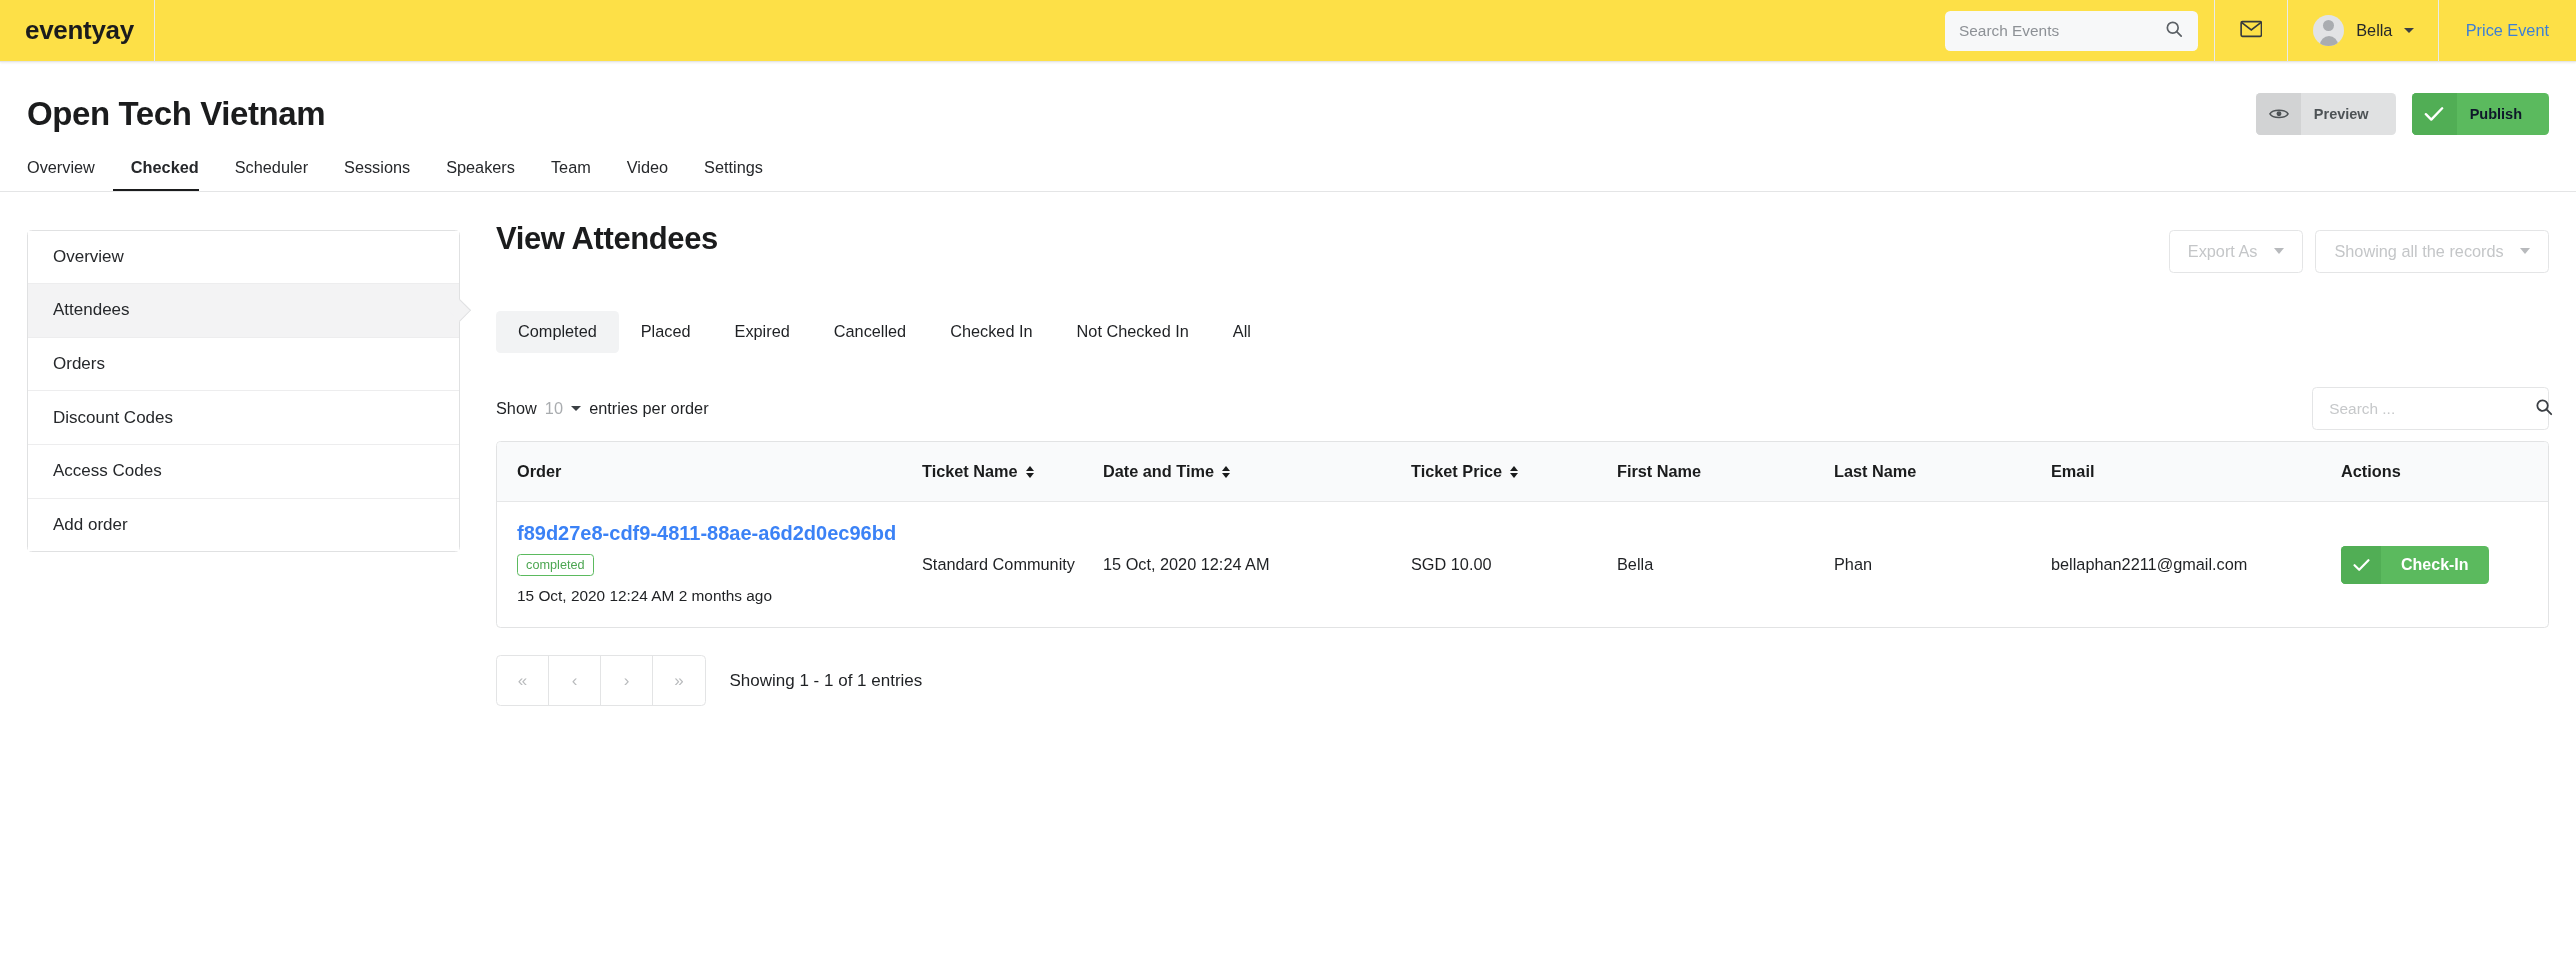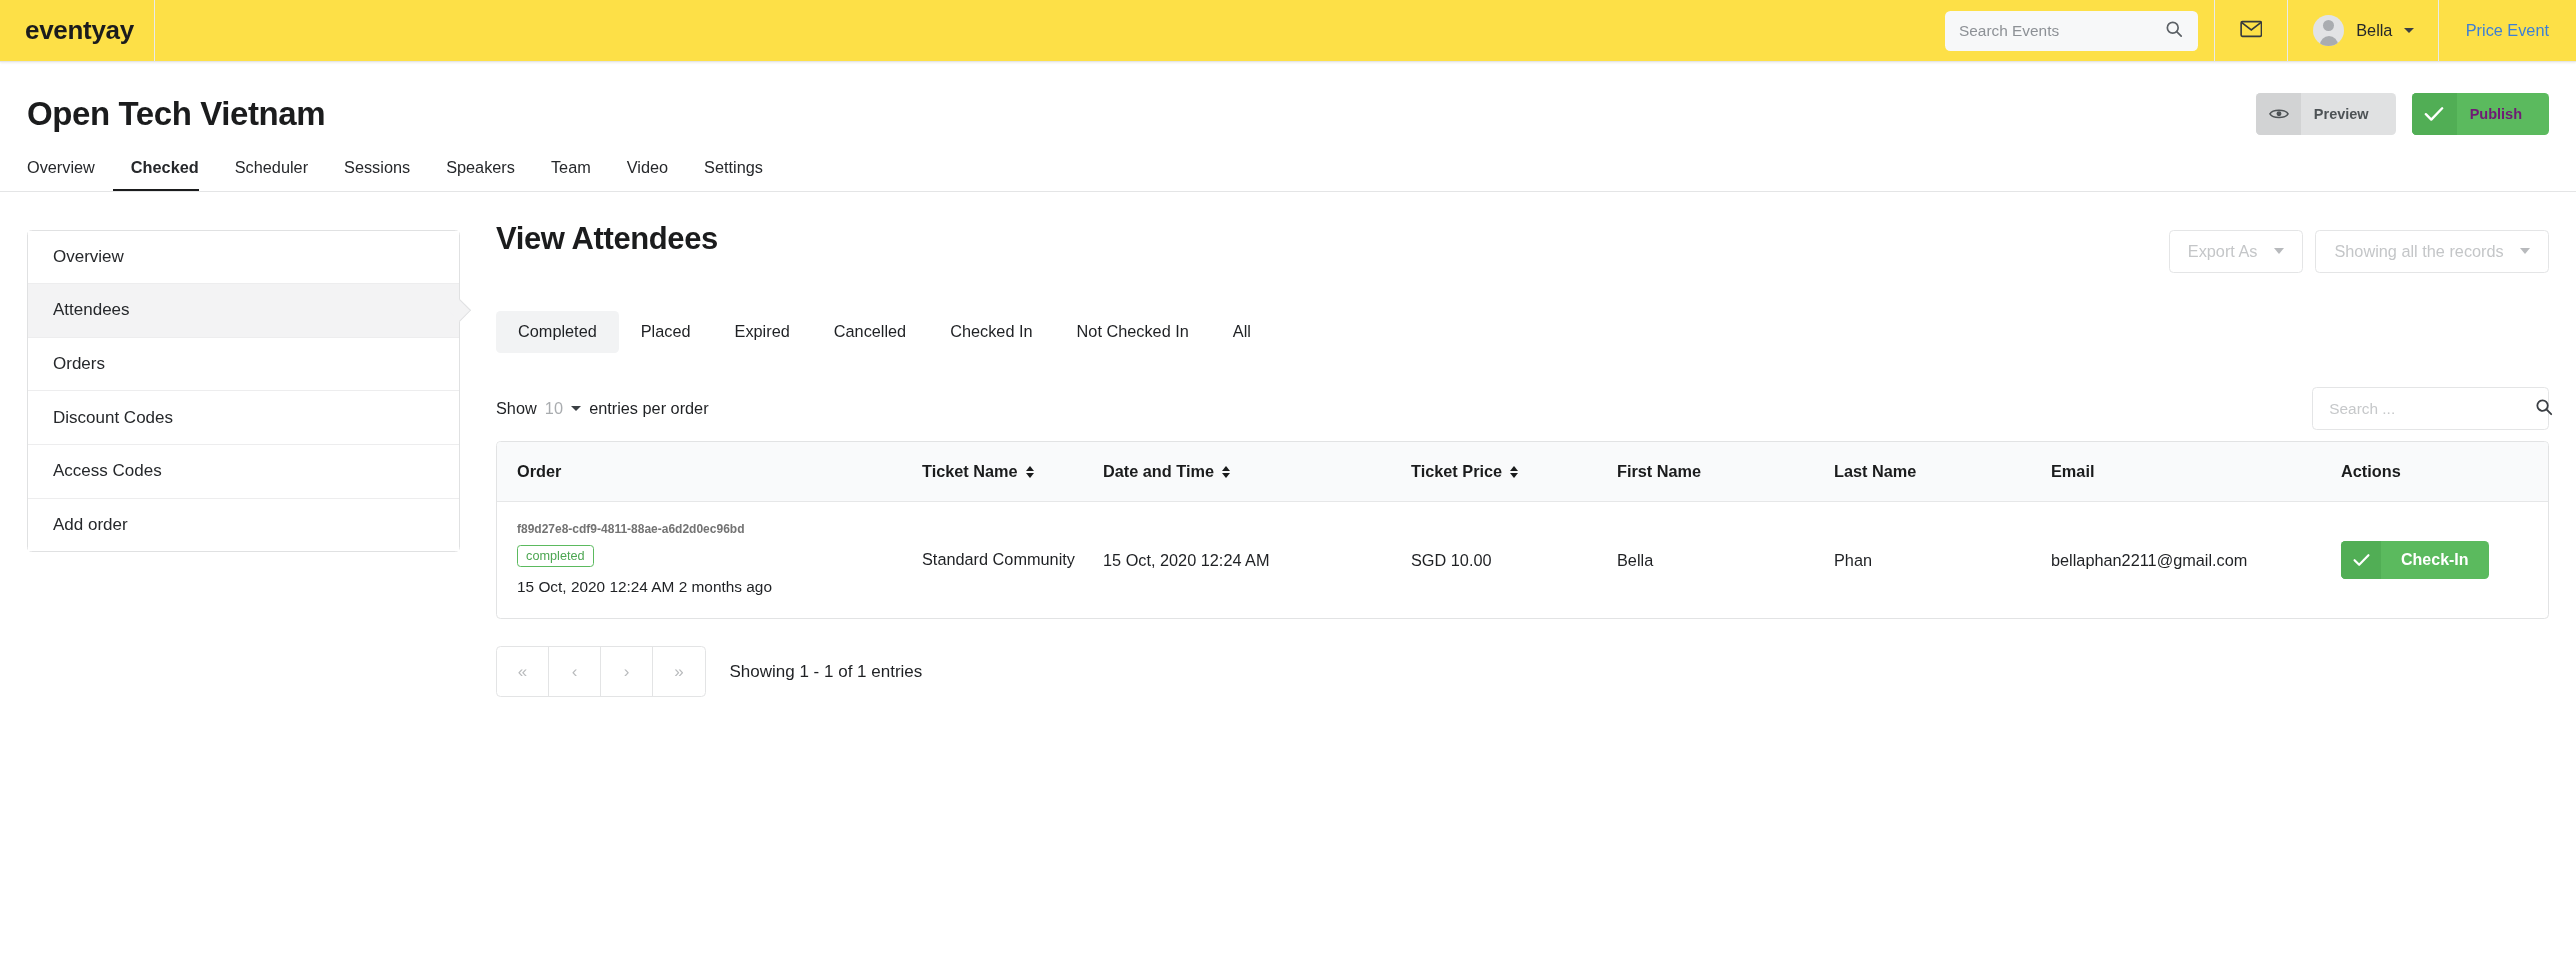--- a/index.html
+++ b/index.html
@@ -129,21 +129,21 @@
   .btn .ico {
     display: flex; align-items: center; justify-content: center;
     width: 45px;
   }
   .btn .lbl {
     display: flex; align-items: center;
     padding: 0 27px 0 12.7px;
   }
   .btn-preview { background: #e0e1e2; color: #4e5356; }
   .btn-preview .ico { background: #d2d3d4; }
-  .btn-publish { background: #5bba5e; color: #701a75; }
+  .btn-publish { background: #5bba5e; color: #0f172a; }
   .btn-publish .ico { background: #51ae55; }
 
   
   .tabbar {
     display: flex;
     gap: 0;
     padding: 0 27px;
     border-bottom: 0.9px solid #e4e5e6;
     margin-top: 20px;
   }
@@ -304,23 +304,23 @@
   .sort-ico i.down { border-top: 5.4px solid #1b1c1d; }
 
   tbody td {
     padding: 22px 0;
     font-size: 16.3px;
     color: #1f2124;
     vertical-align: middle;
   }
   td.c-order { padding-left: 20px; vertical-align: top; padding-top: 20px; }
   .order-link {
-    color: #737373;
+    color: #3b82f6;
     font-weight: 700;
-    font-size: 12px;
+    font-size: 20px;
     text-decoration: none;
     cursor: pointer;
     display: block;
   }
   .badge {
     display: inline-block;
     margin-top: 9px;
     border: 0.9px solid #5bba5e;
     color: #4ca651;
     border-radius: 3.6px;

